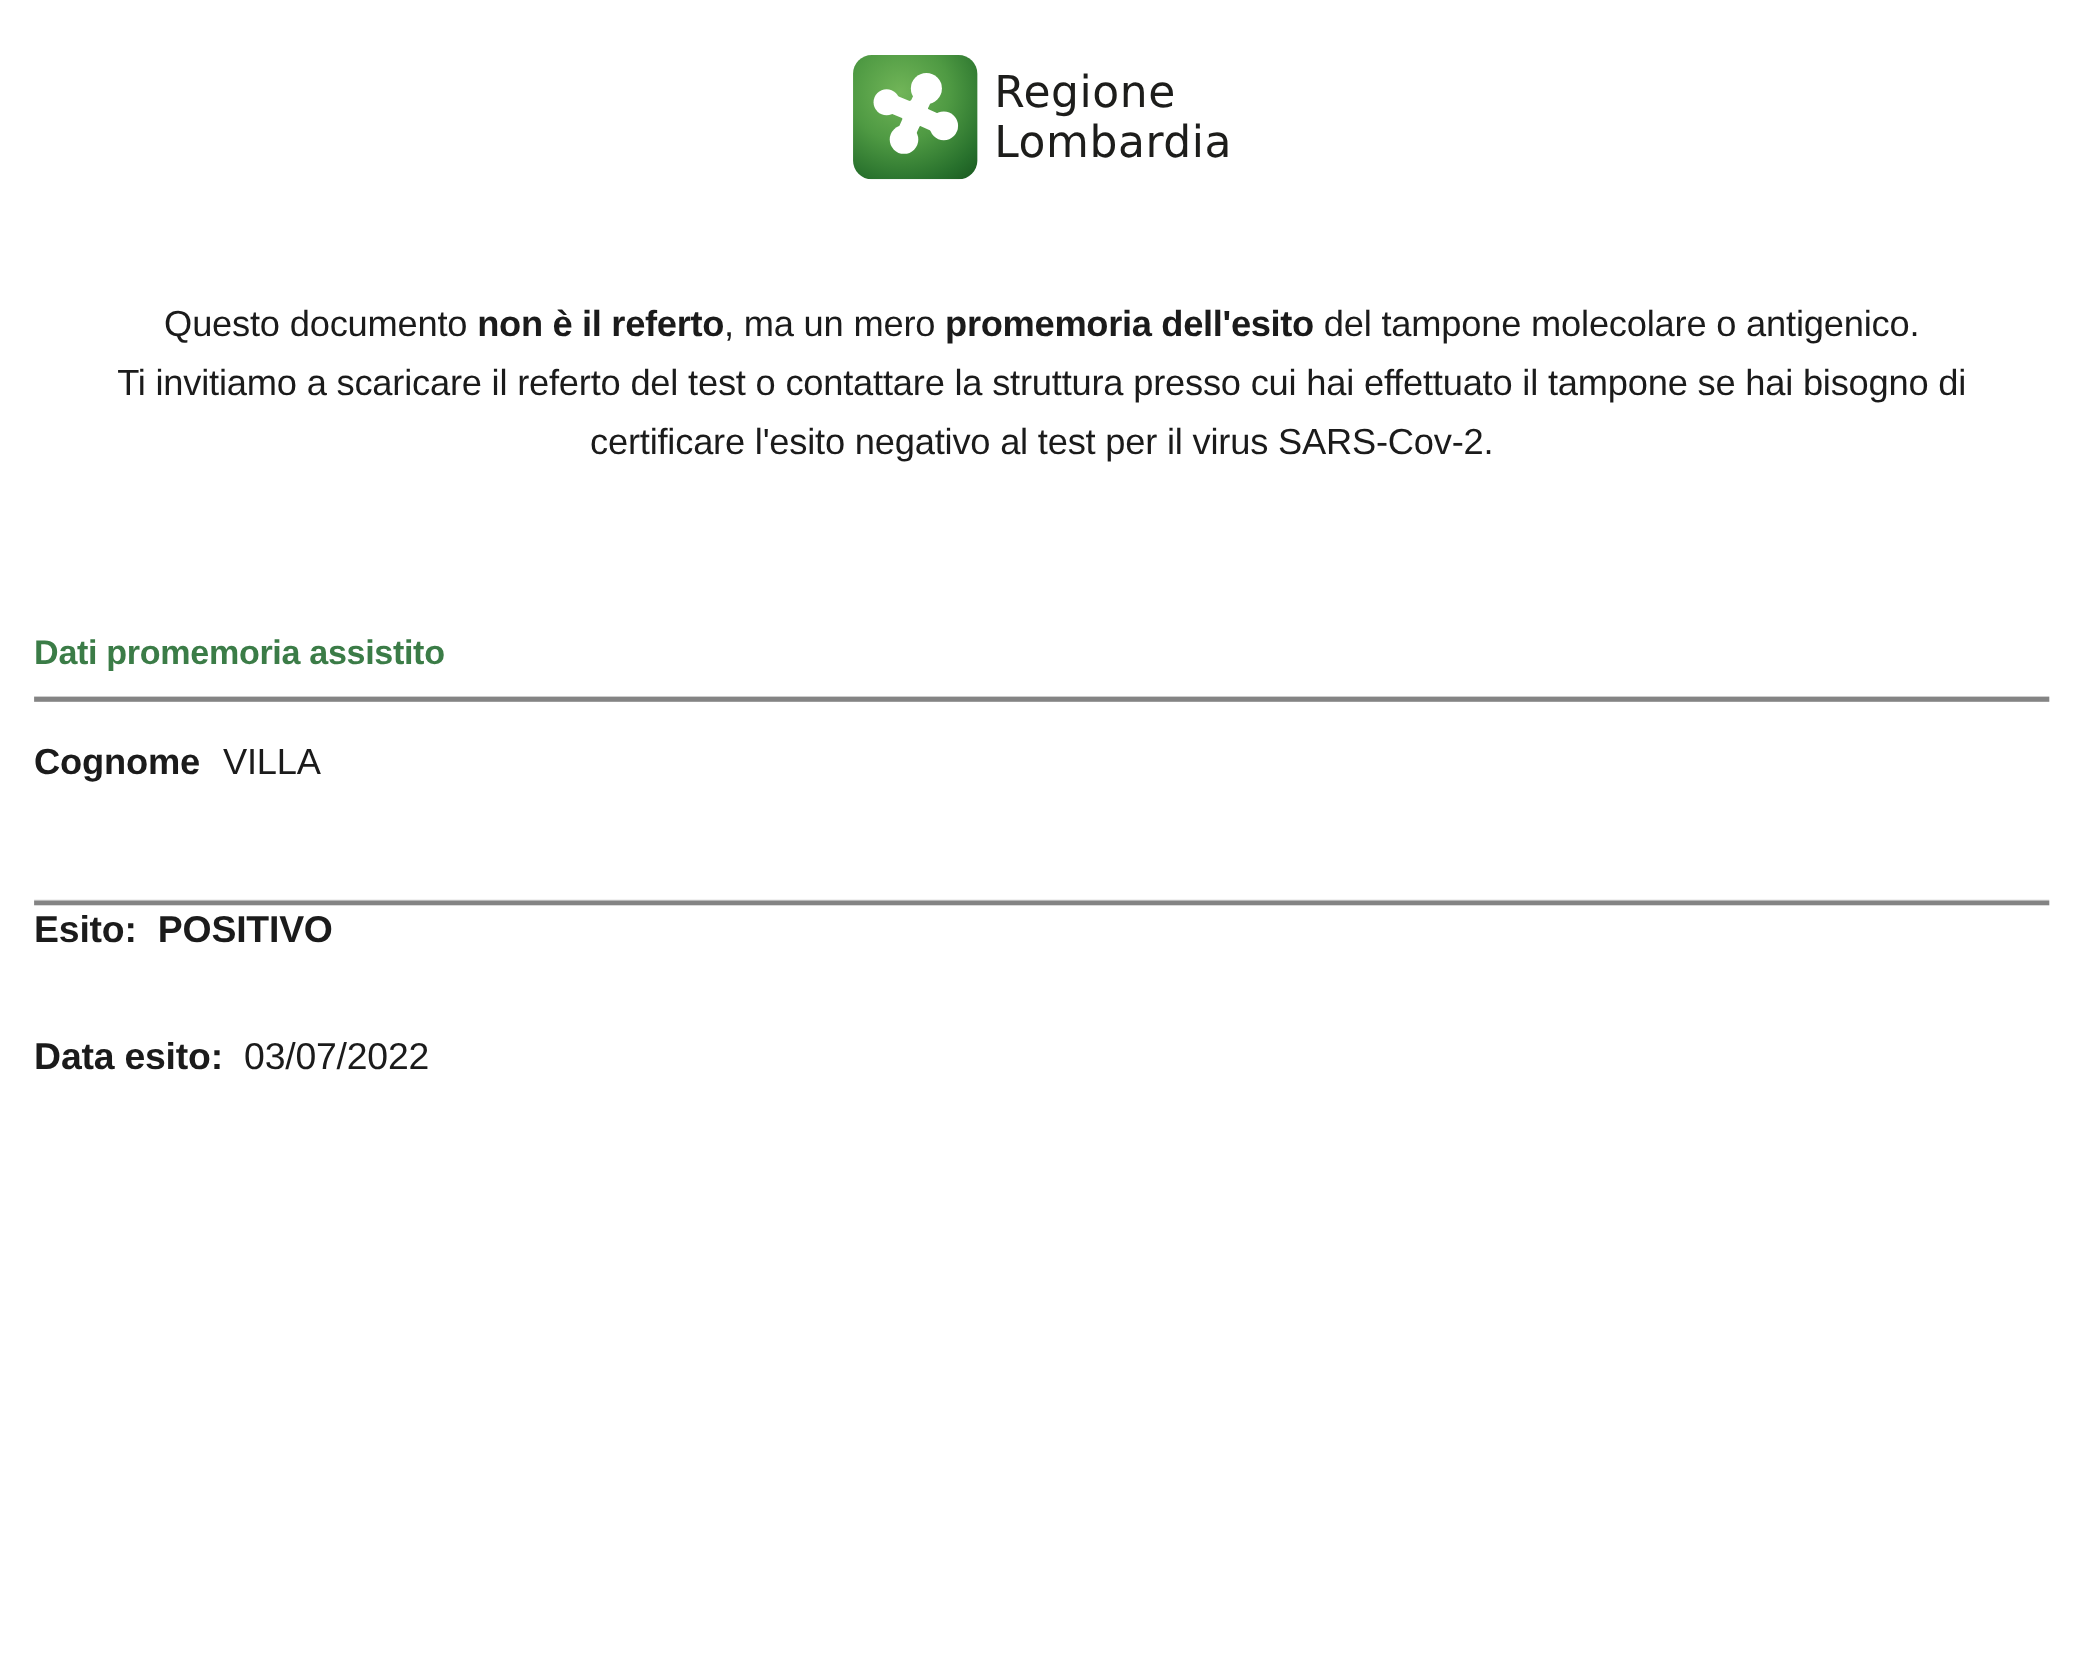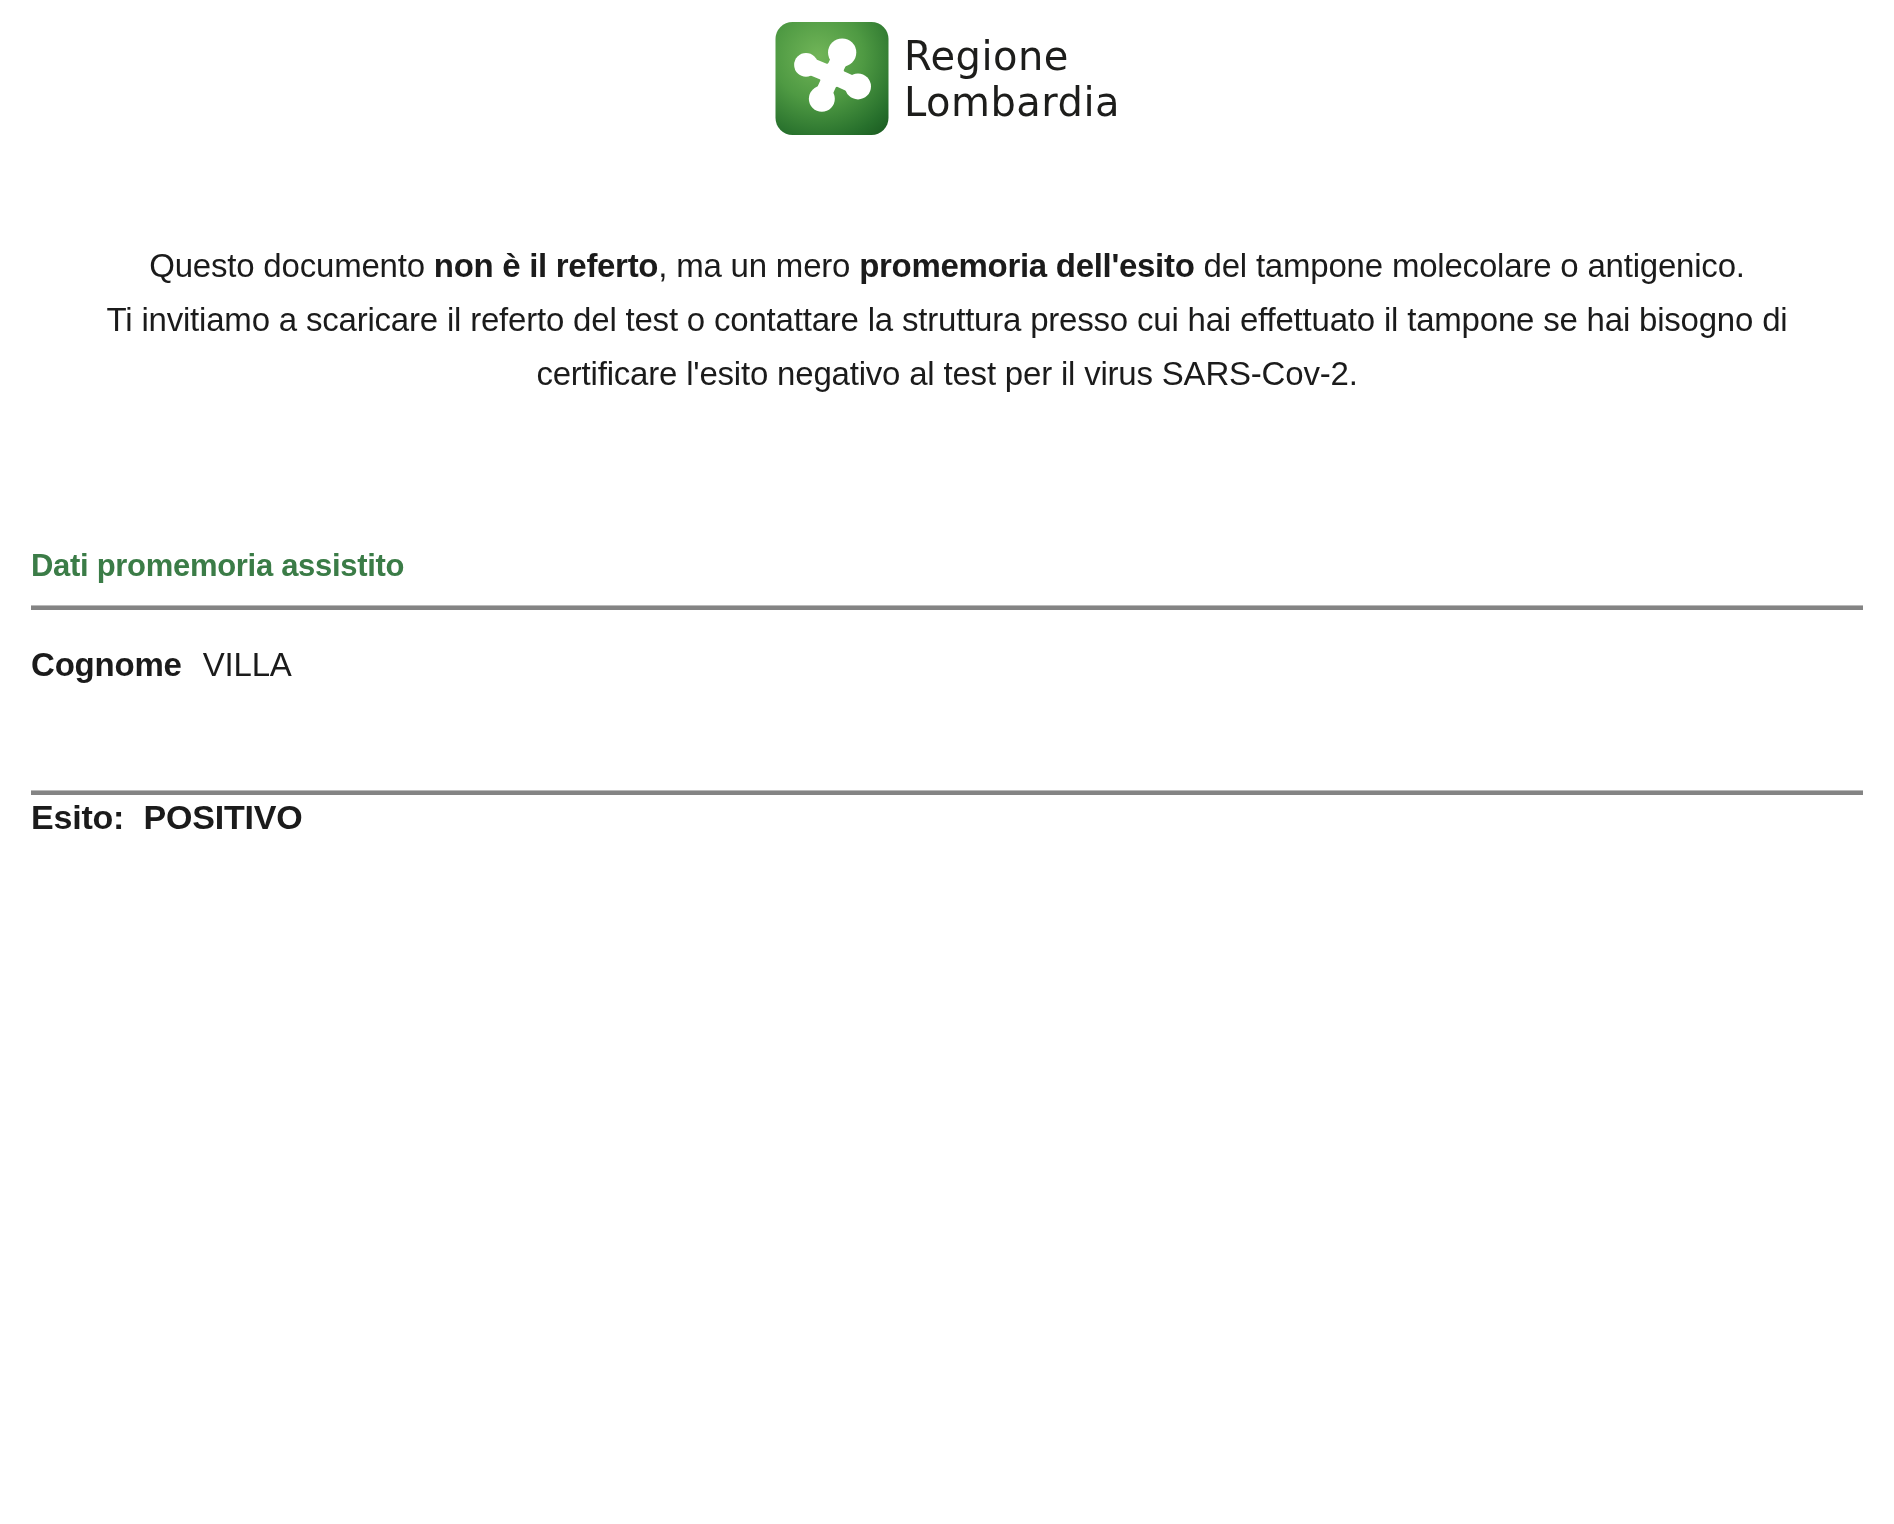--- a/index.html
+++ b/index.html
@@ -17,21 +17,21 @@
   }
   .page {
     padding: 0 31px;
     box-sizing: border-box;
     width: 100%;
     height: 100%;
   }
 
   
   .logo-row {
-    padding-top: 22px;
+    padding-top: 50px;
     display: flex;
     justify-content: center;
     align-items: center;
     gap: 14px;
   }
   .logo-mark svg {
     display: block;
     width: 116px;
     height: 113px;
   }
@@ -168,14 +168,18 @@
     <span class="value-cognome">VILLA</span>
   </div>
 
   <div class="rule rule-2"></div>
 
   <div class="result-row esito-row">
     <span>Esito:</span>
     <span class="esito-value">POSITIVO</span>
   </div>
 
+  <div class="result-row data-row">
+    <span class="data-label">Data esito:</span>
+    <span class="data-value">03/07/2022</span>
+  </div>
 
 </div>
 
 </body></html>

